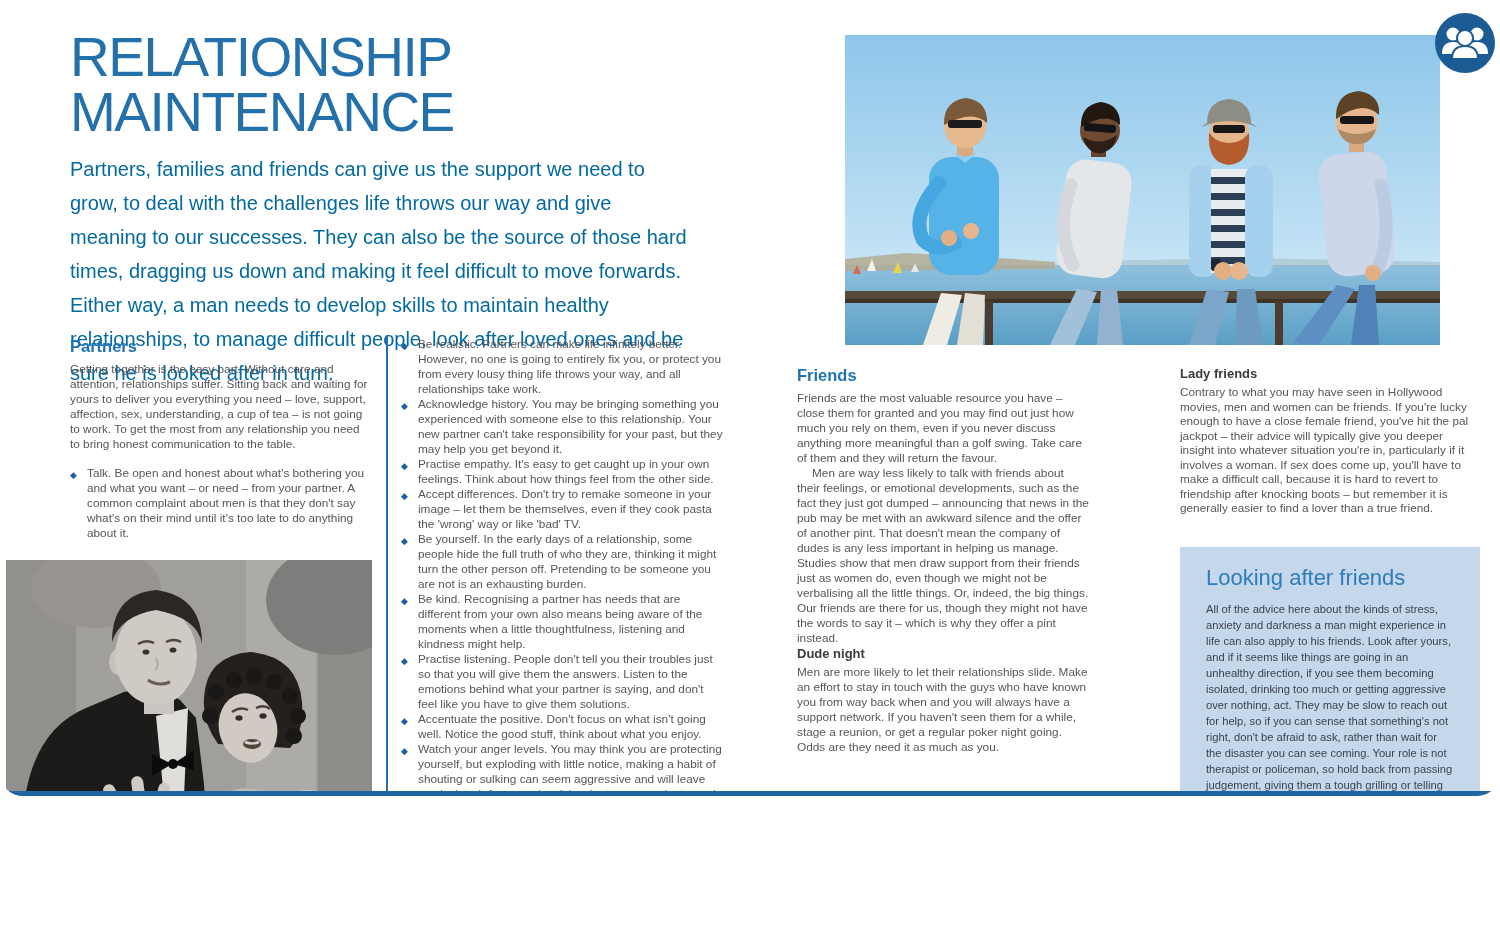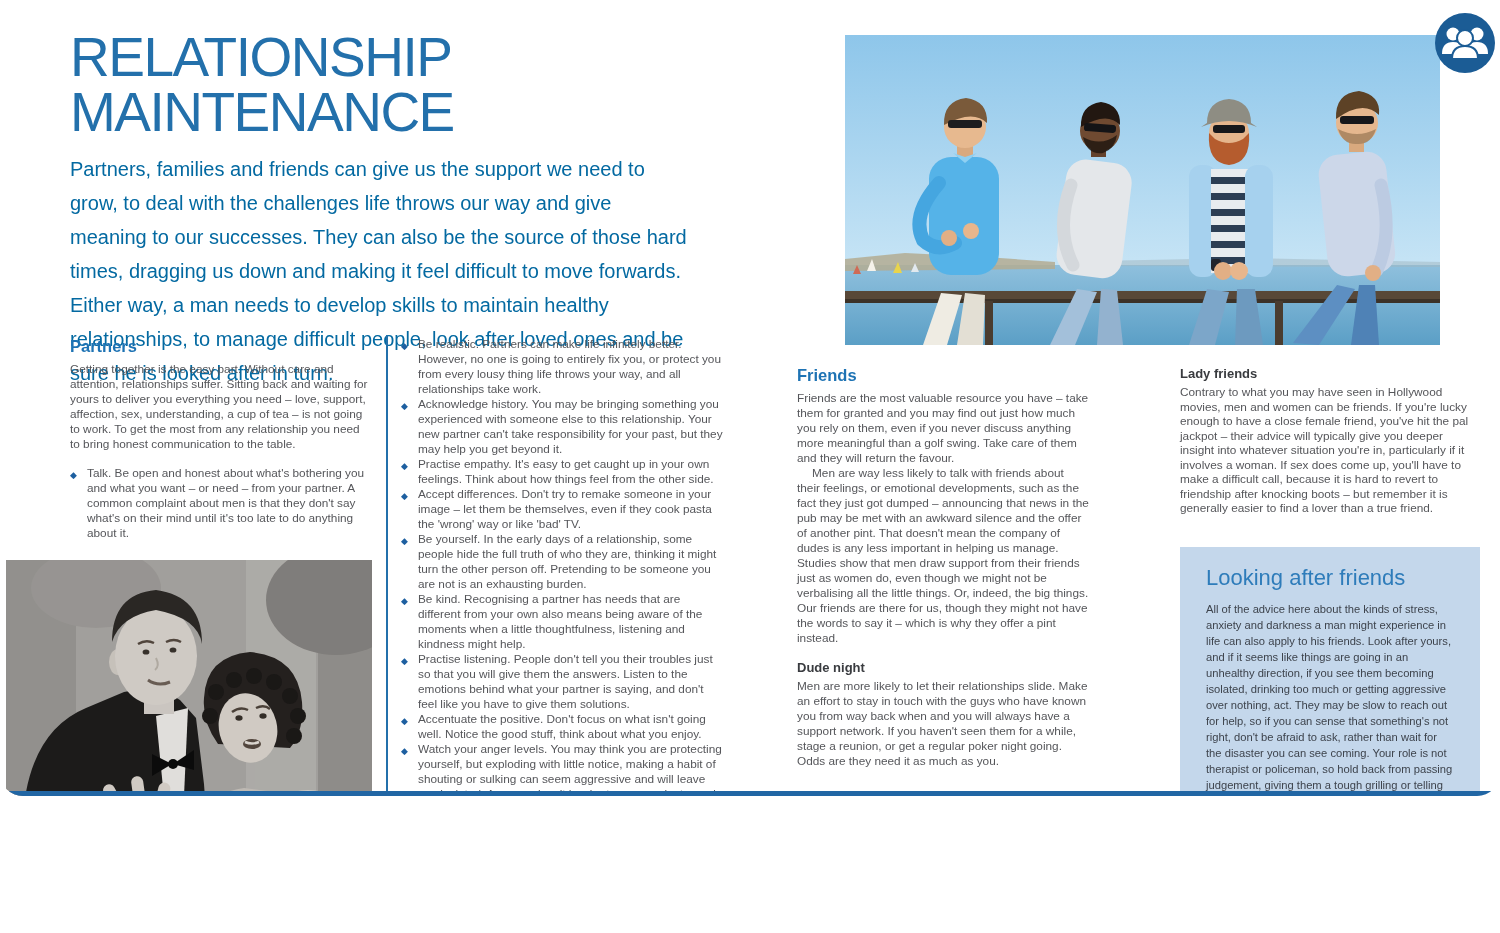--- a/index.html
+++ b/index.html
@@ -29,21 +29,21 @@
   .diamond { position:absolute; left:0; top:2px; font-size:9px; color:#1d5fa0; }
   .vrule { position:absolute; width:2px; background:#2370ab; }
   .vrule-left { left:386px; top:335px; height:553px; }
   .advice-col { position:absolute; left:401px; top:337px; width:322px; }
   .bw-photo { position:absolute; left:6px; top:560px; width:360px; height:333px; }
   
   .men-photo { position:absolute; left:845px; top:35px; width:595px; height:310px; }
   .group-badge { position:absolute; left:1434px; top:12px; width:62px; height:62px; }
   .friends-col { position:absolute; left:797px; top:366px; width:292px; }
   .friends-col p.indent { text-indent:15px; }
-  .subhead { margin-top:14px; }
+  .subhead { }
   .quote-block { position:absolute; left:845px; top:812px; width:310px; }
   .quote-text { font-size:14px; line-height:27px; font-weight:400; color:#3b82f6; }
   .quote-attr { margin-top:8px; font-size:14.5px; font-style:italic; font-weight:bold; color:#3f4145; }
   .vrule-quote { left:1156px; top:806px; height:84px; }
   .lady-col { position:absolute; left:1180px; top:366px; width:300px; }
   .lady-col .bodytext { line-height:14.5px; }
   .bluebox {
     position:absolute; left:1180px; top:547px; width:300px; height:339px;
     background:#c4d7eb; padding:16px 26px;
   }
@@ -261,21 +261,21 @@
         <circle cx="43" cy="22" r="6.5"></circle>
         <path d="M54,42 Q54,30 43,30 Q36,30 34,35 L34,42 Z"></path>
         <circle cx="31" cy="26" r="8" stroke="#1b5c95" stroke-width="2"></circle>
         <path d="M18,47 Q18,34 31,34 Q44,34 44,47 Z" stroke="#1b5c95" stroke-width="2"></path>
       </g>
     </svg>
   </div>
 
   <div class="friends-col">
     <h2 class="col-heading-blue">Friends</h2>
-    <p class="bodytext">Friends are the most valuable resource you have – take them for granted and you may find out just how much you rely on them, even if you never discuss anything more meaningful than a golf swing. Take care of them and they will return the favour.</p>
+    <p class="bodytext">Friends are the most valuable resource you have – close them for granted and you may find out just how much you rely on them, even if you never discuss anything more meaningful than a golf swing. Take care of them and they will return the favour.</p>
     <p class="bodytext indent">Men are way less likely to talk with friends about their feelings, or emotional developments, such as the fact they just got dumped – announcing that news in the pub may be met with an awkward silence and the offer of another pint. That doesn't mean the company of dudes is any less important in helping us manage. Studies show that men draw support from their friends just as women do, even though we might not be verbalising all the little things. Or, indeed, the big things. Our friends are there for us, though they might not have the words to say it – which is why they offer a pint instead.</p>
     <h3 class="col-heading-dark subhead">Dude night</h3>
     <p class="bodytext">Men are more likely to let their relationships slide. Make an effort to stay in touch with the guys who have known you from way back when and you will always have a support network. If you haven't seen them for a while, stage a reunion, or get a regular poker night going. Odds are they need it as much as you.</p>
   </div>
 
   <div class="quote-block">
     <div class="quote-text">'You never really learn much from hearing yourself speak'</div>
     <div class="quote-attr">George Clooney</div>
   </div>
 

